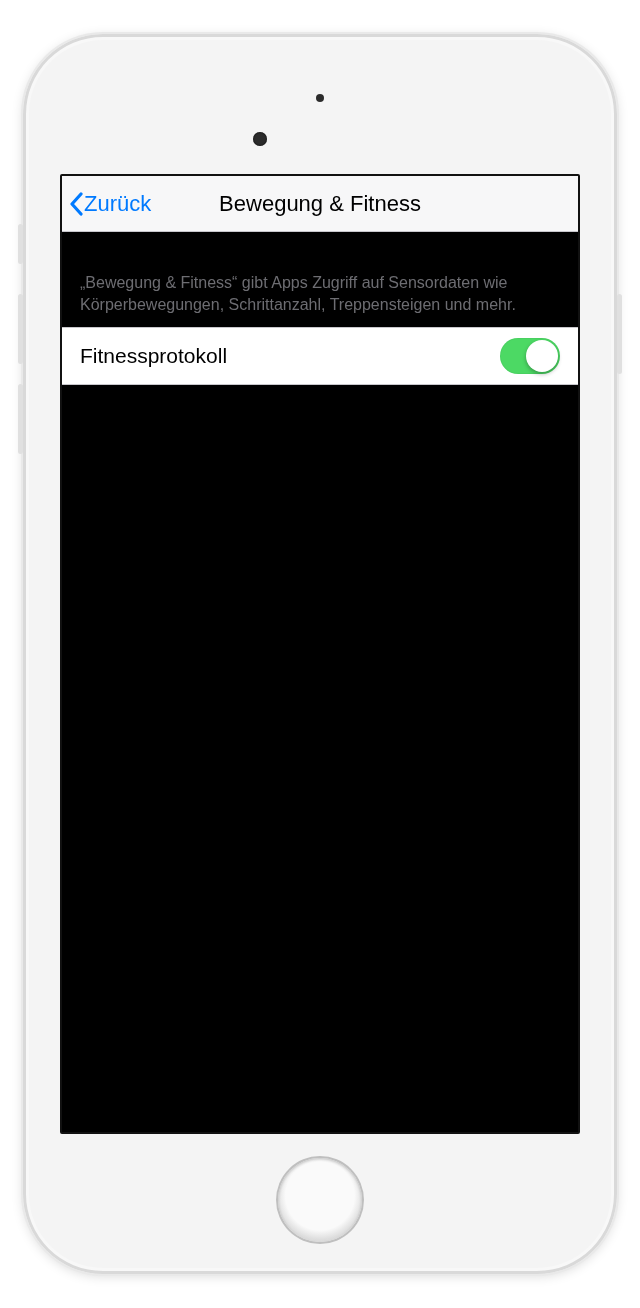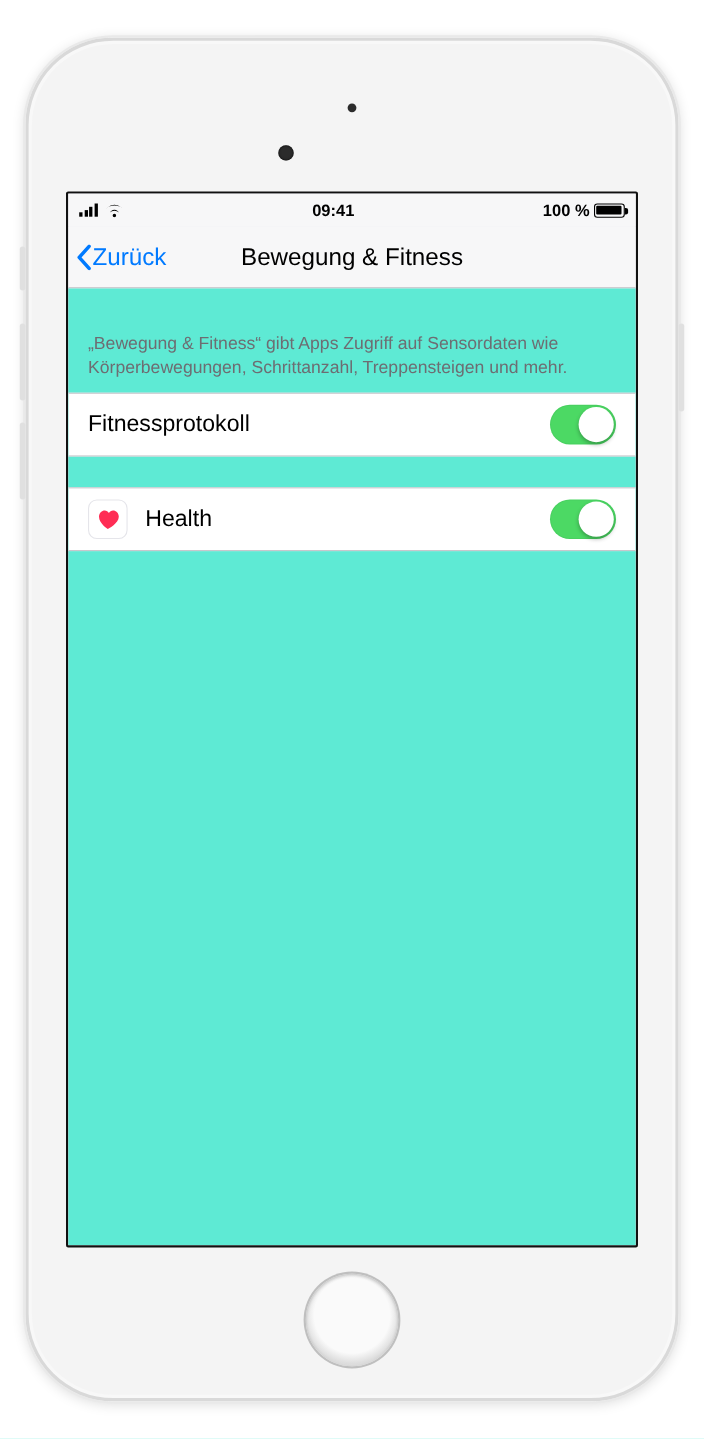--- a/index.html
+++ b/index.html
@@ -121,21 +121,21 @@
     padding-left: 6px;
     cursor: pointer;
   }
   .back-chevron { width: 16px; height: 28px; display:flex; align-items:center; justify-content:center; }
   .nav-title {
     position: absolute; left: 50%; transform: translateX(-50%);
     font-size: 22px; font-weight: 400; color: #000;
   }
 
   
-  .content { flex: 1; background: #5eead4; overflow-y: auto; }
+  .content { flex: 1; background: #000000; overflow-y: auto; }
   .section-header, .section-footer {
     padding: 16px 18px 10px;
     font-size: 16px;
     color: #6d6d72;
     line-height: 1.4;
   }
   .section-footer { padding-top: 10px; }
   .pre-header { padding-top: 40px; }
 
   .cell-group { background: #fff; border-top: 1px solid #c8c7cc; border-bottom: 1px solid #c8c7cc; }
@@ -175,42 +175,20 @@
 <div class="phone-frame">
   <div class="side-btn side-left-1"></div>
   <div class="side-btn side-left-2"></div>
   <div class="side-btn side-left-3"></div>
   <div class="side-btn side-right"></div>
   <div class="speaker"></div>
   <div class="camera"></div>
 
   <div class="screen">
 
-    <div class="status-bar">
-      <div class="status-left">
-        <div class="signal-bars">
-          <span></span>
-            <span></span>
-            <span></span>
-            <span></span>
-        </div>
-        <span class="wifi-icon">
-          <svg width="18" height="13" viewBox="0 0 18 13">
-              <path fill="#000" d="M9 12.5a1.6 1.6 0 1 0 0-3.2 1.6 1.6 0 0 0 0 3.2zm-4.2-4.3l1.3-1.3a4.3 4.3 0 0 1 5.8 0l1.3 1.3a6.1 6.1 0 0 0-8.4 0zM1.5 4.9l1.3-1.3a9 9 0 0 1 12.4 0l1.3 1.3a10.9 10.9 0 0 0-15 0z"></path>
-            </svg>
-        </span>
-      </div>
-      <div>09:41</div>
-      <div class="status-right">
-        <span>100 %</span>
-        <div class="battery">
-            <div class="battery-fill"></div>
-          </div>
-      </div>
-    </div>
 
     <div class="nav-bar">
       <div class="back-btn">
         <span class="back-chevron">
           <svg width="14" height="24" viewBox="0 0 14 24">
               <path fill="none" stroke="#007aff" stroke-width="3.2" stroke-linecap="round" stroke-linejoin="round" d="M12 2 3 12l9 10"></path>
             </svg>
         </span>
         <span>Zurück</span>
       </div>
@@ -225,32 +203,19 @@
         <div class="cell">
           <div class="cell-label">Fitnessprotokoll</div>
           <div class="toggle">
             <div class="toggle-knob"></div>
           </div>
         </div>
       </div>
 
       <div class="spacer-sm"></div>
 
-      <div class="cell-group">
-        <div class="cell">
-          <div class="cell-icon">
-            <svg width="22" height="20" viewBox="0 0 22 20">
-                <path fill="#ff2d55" d="M11 19s-8-5.2-8-11.2C3 4.1 5.6 2 8.2 2c1.6 0 3 0.9 3.8 2.3C12.8 2.9 14.2 2 15.8 2 18.4 2 21 4.1 21 7.8 21 13.8 11 19 11 19z"></path>
-              </svg>
-          </div>
-          <div class="cell-label">Health</div>
-          <div class="toggle">
-            <div class="toggle-knob"></div>
-          </div>
-        </div>
-      </div>
 
 
     </div>
   </div>
 
   <div class="home-button"></div>
 </div>
 
 </body></html>

